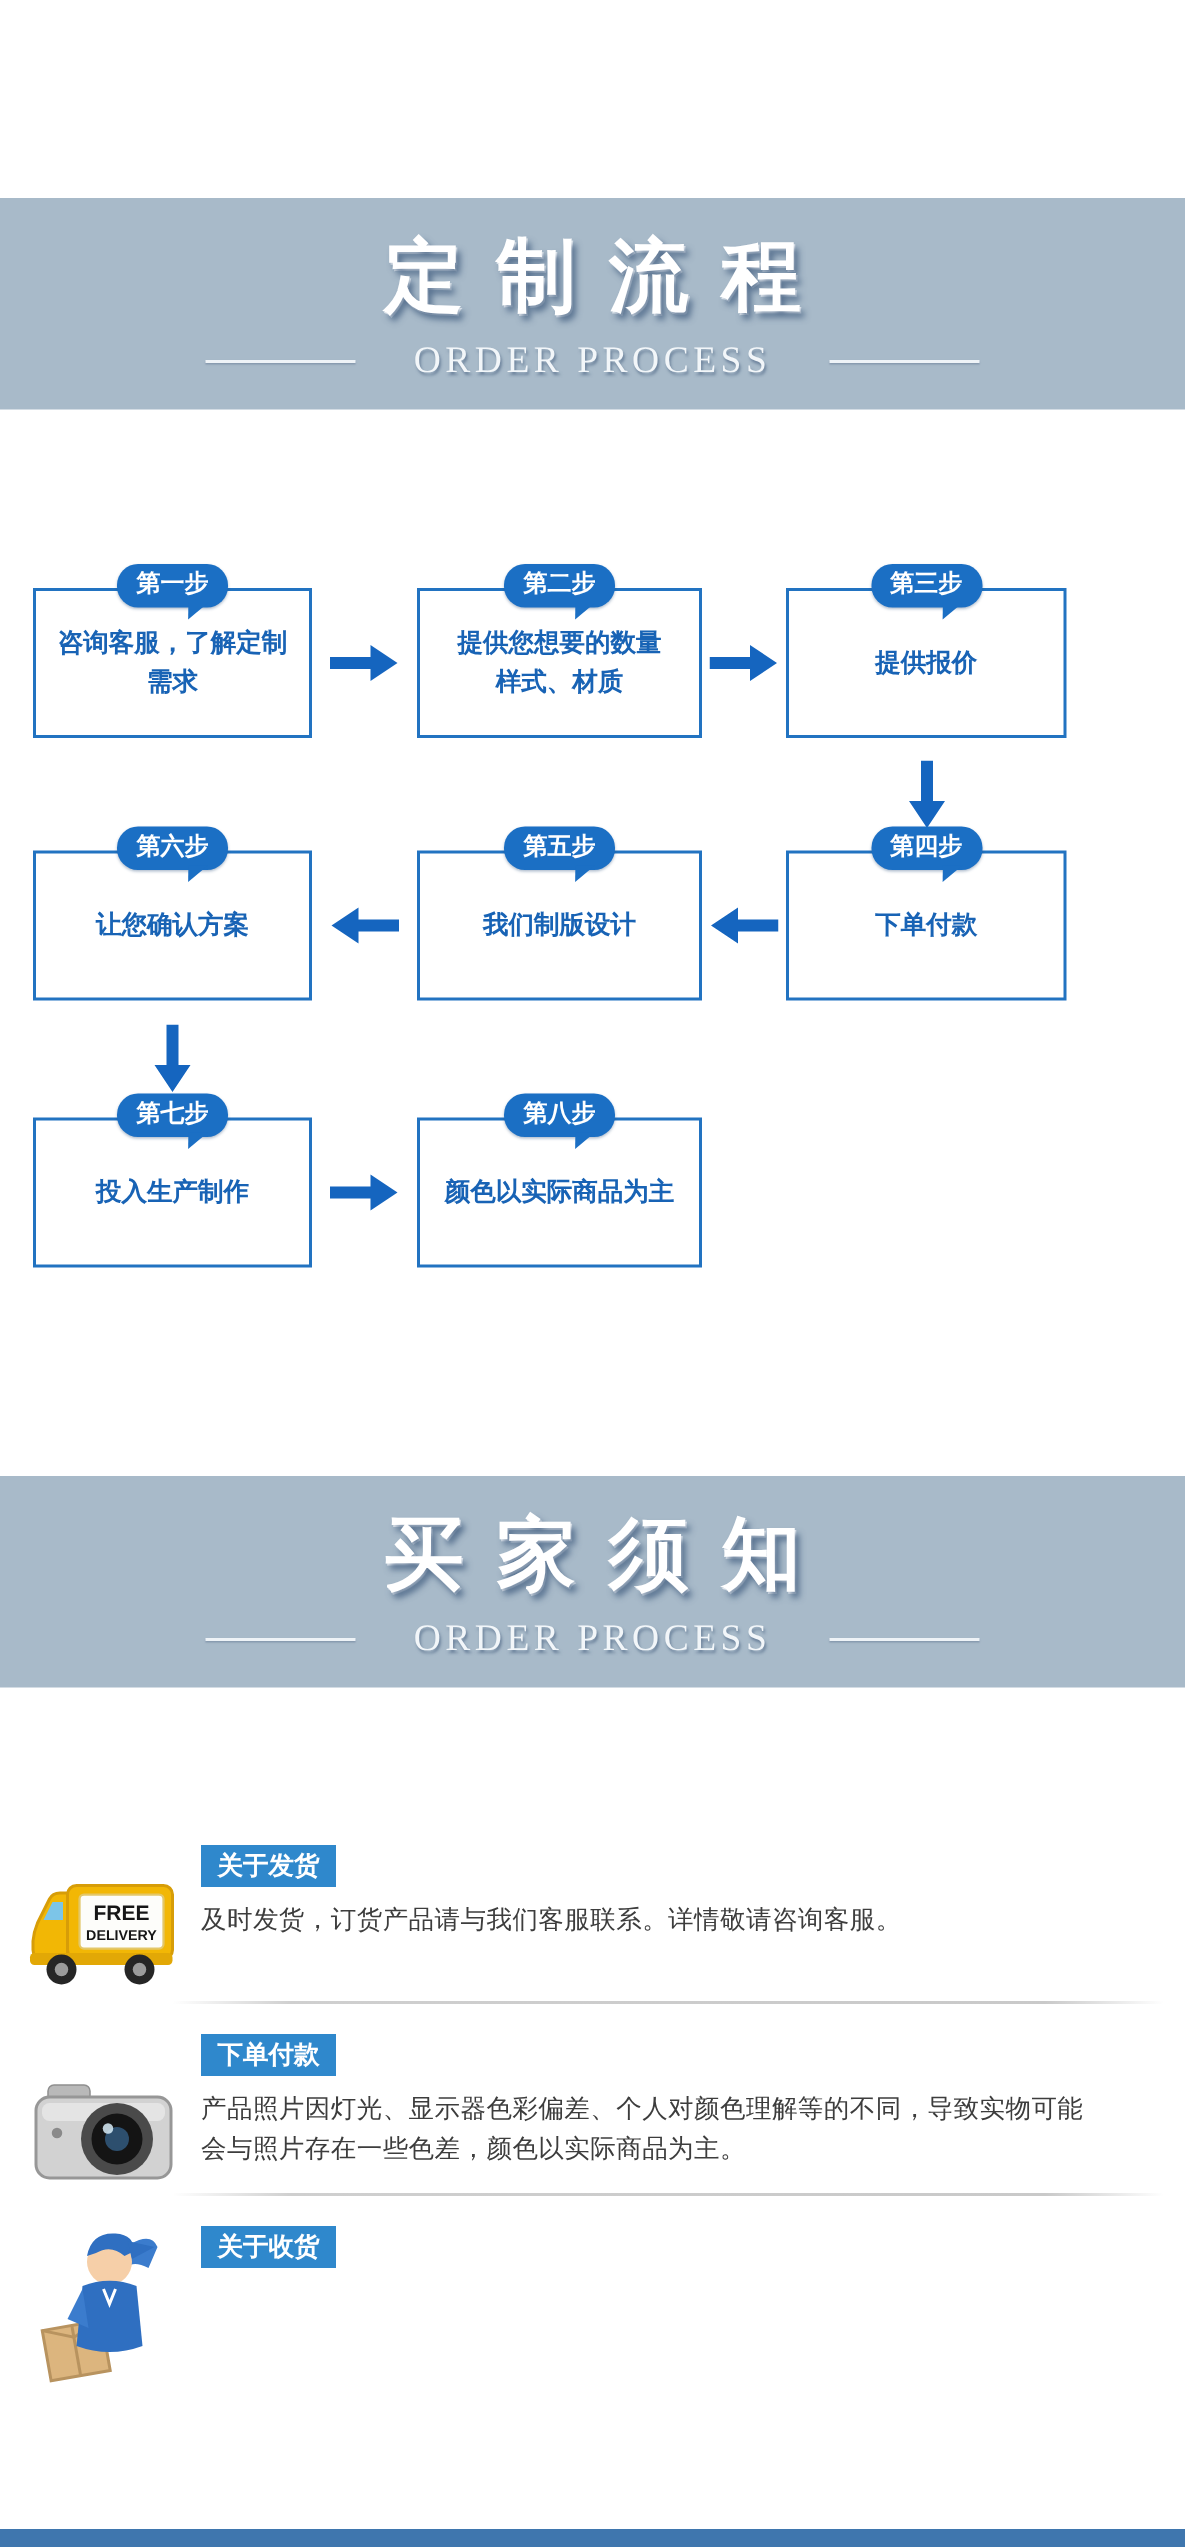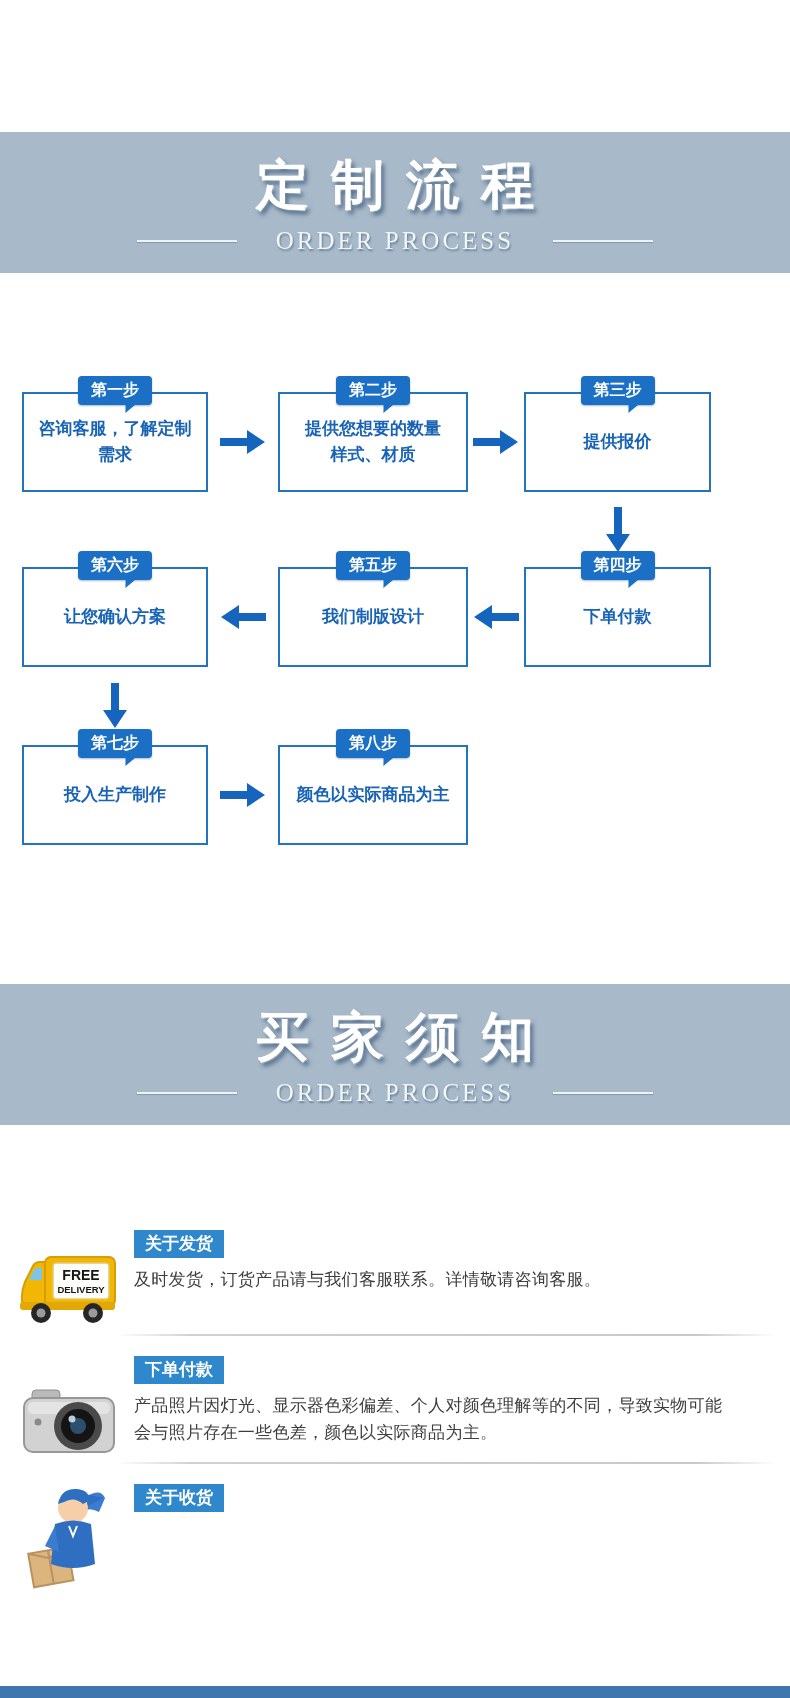--- a/index.html
+++ b/index.html
@@ -23,21 +23,21 @@
   .flow-row{display:grid;grid-template-columns:186px 70px 190px 56px 187px;margin-left:22px;}
   .v-row-1{height:75px;}
   .v-row-2{height:78px;}
   .step{position:relative;height:100px;box-sizing:border-box;border:2px solid #2273c1;background:#fff;
     display:flex;flex-direction:column;align-items:center;justify-content:center;
     color:#1863b5;font-size:17px;font-weight:bold;line-height:26px;text-align:center;}
   .step-line{display:block;}
   .step-line:empty{display:none;}
   .badge{position:absolute;top:-18px;left:50%;transform:translateX(-50%);z-index:2;
     background:#1b6fc4;color:#fff;font-size:16px;font-weight:bold;line-height:16px;
-    padding:6px 13px 7px;border-radius:4px;white-space:nowrap;
+    padding:6px 13px 7px;border-radius:14px;white-space:nowrap;
     box-shadow:0 1px 2px rgba(20,60,110,.35);}
   .badge::after{content:"";position:absolute;bottom:-8px;right:15px;width:0;height:0;
     border-left:3px solid transparent;border-right:10px solid transparent;
     border-top:11px solid #1b6fc4;transform:skewX(-16deg);}
   .h-arrow,.v-arrow{align-self:center;justify-self:center;line-height:0;}
   .arrow-svg{fill:#1565bf;}
 
   
   .notices{padding-top:105px;}
   .notice{display:flex;padding:0 58px 0 14px;}

